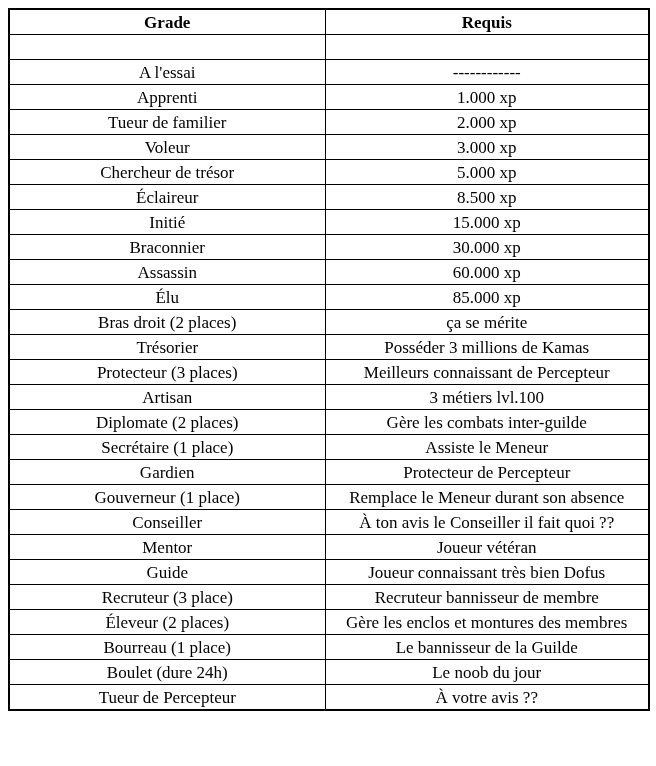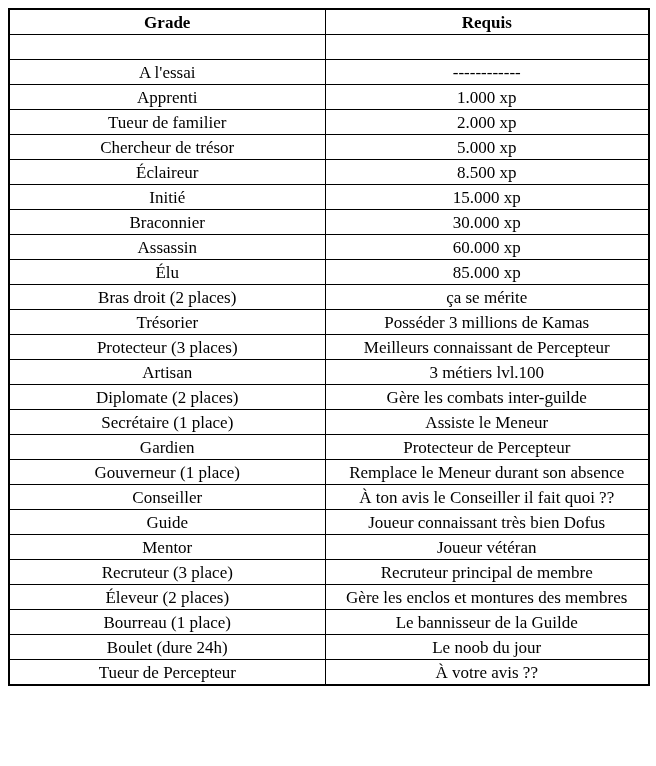--- a/index.html
+++ b/index.html
@@ -62,20 +62,24 @@
       </tr>
       <tr>
         <td>Apprenti</td>
         <td>1.000 xp</td>
       </tr>
       <tr>
         <td>Tueur de familier</td>
         <td>2.000 xp</td>
       </tr>
       <tr>
+        <td>Voleur</td>
+        <td>3.000 xp</td>
+      </tr>
+      <tr>
         <td>Chercheur de trésor</td>
         <td>5.000 xp</td>
       </tr>
       <tr>
         <td>Éclaireur</td>
         <td>8.500 xp</td>
       </tr>
       <tr>
         <td>Initié</td>
         <td>15.000 xp</td>
@@ -122,30 +126,30 @@
       </tr>
       <tr>
         <td>Gouverneur (1 place)</td>
         <td>Remplace le Meneur durant son absence</td>
       </tr>
       <tr>
         <td>Conseiller</td>
         <td>À ton avis le Conseiller il fait quoi ??</td>
       </tr>
       <tr>
+        <td>Mentor</td>
+        <td>Joueur vétéran</td>
+      </tr>
+      <tr>
         <td>Guide</td>
         <td>Joueur connaissant très bien Dofus</td>
       </tr>
       <tr>
-        <td>Mentor</td>
-        <td>Joueur vétéran</td>
-      </tr>
-      <tr>
         <td>Recruteur (3 place)</td>
-        <td>Recruteur principal de membre</td>
+        <td>Recruteur bannisseur de membre</td>
       </tr>
       <tr>
         <td>Éleveur (2 places)</td>
         <td>Gère les enclos et montures des membres</td>
       </tr>
       <tr>
         <td>Bourreau (1 place)</td>
         <td>Le bannisseur de la Guilde</td>
       </tr>
       <tr>

